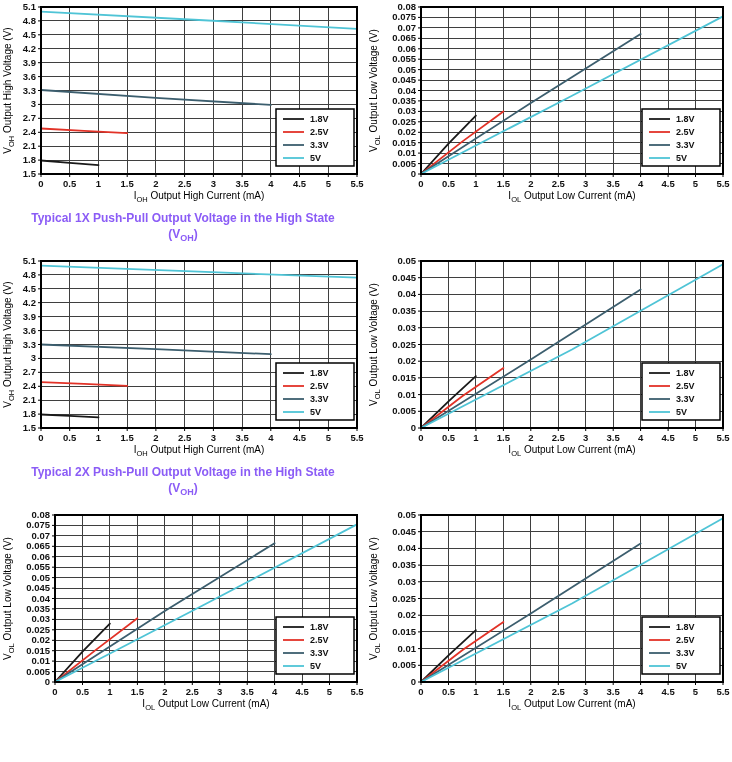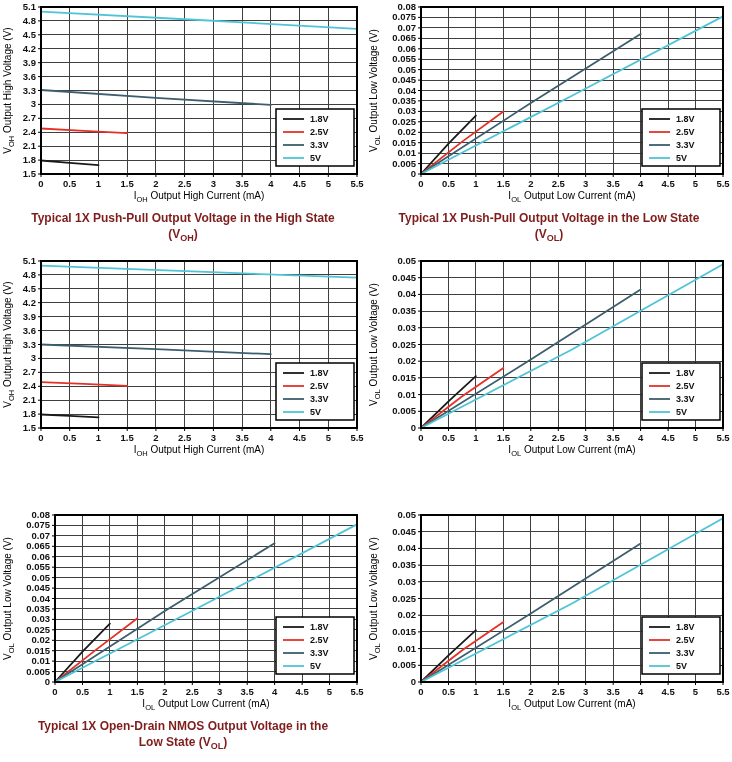--- a/index.html
+++ b/index.html
@@ -3,21 +3,21 @@
 <meta charset="utf-8">
 <style>
   html,body{margin:0;padding:0;background:#ffffff;}
   body{width:732px;font-family:"Liberation Sans","DejaVu Sans",sans-serif;color:#000;}
   .page-grid{display:grid;grid-template-columns:366px 366px;grid-template-rows:254px 254px 254px;width:732px;height:762px;}
   .fig{margin:0;padding:0;width:366px;height:254px;overflow:hidden;}
   .chart-box{width:366px;height:210px;}
   .chart-box svg{display:block;}
   .chart-title{
     font-size:12px;font-weight:bold;text-align:center;line-height:1.3;
-    padding:0 28px;margin-top:1px;color:#7f1d1d;
+    padding:0 28px;margin-top:1px;color:#8b5cf6;
   }
   .chart-title sub{font-size:9px;}
 </style>
 </head>
 <body>
 
 <div class="page-grid">
 
   <figure class="fig">
     <div class="chart-box">
@@ -219,21 +219,20 @@
           <line x1="52" y1="27.9" x2="55" y2="27.9" stroke="#000" stroke-width="1"></line>
           <text x="50" y="30.9" font-size="9.5" font-weight="bold" text-anchor="end" fill="#111111">0.07</text>
           <line x1="52" y1="17.4" x2="55" y2="17.4" stroke="#000" stroke-width="1"></line>
           <text x="50" y="20.4" font-size="9.5" font-weight="bold" text-anchor="end" fill="#111111">0.075</text>
           <line x1="52" y1="7.0" x2="55" y2="7.0" stroke="#000" stroke-width="1"></line>
           <text x="50" y="10" font-size="9.5" font-weight="bold" text-anchor="end" fill="#111111">0.08</text>
           <text x="206" y="199" font-size="10" text-anchor="middle" fill="#000"><tspan>I</tspan><tspan font-size="7.5" dy="2.5">OL</tspan><tspan dy="-2.5">​</tspan><tspan> Output Low Current (mA)</tspan></text>
           <text x="11" y="90.5" font-size="10" text-anchor="middle" fill="#000" transform="rotate(-90 11 90.5)"><tspan>V</tspan><tspan font-size="7.5" dy="2.5">OL</tspan><tspan dy="-2.5">​</tspan><tspan> Output Low Voltage (V)</tspan></text>
         </svg>
       </div>
-    <figcaption class="chart-title">Typical 1X Push-Pull Output Voltage in the Low State (V<sub>OL</sub>)</figcaption>
   </figure>
 
   <figure class="fig">
     <div class="chart-box">
         <svg xmlns="http://www.w3.org/2000/svg" width="366" height="210" viewBox="0 0 366 210" font-family="Liberation Sans, DejaVu Sans, sans-serif">
           <line x1="41.0" y1="7" x2="41.0" y2="174" stroke="#3f3f3f" stroke-width="1" shape-rendering="crispEdges"></line>
           <line x1="69.7" y1="7" x2="69.7" y2="174" stroke="#3f3f3f" stroke-width="1" shape-rendering="crispEdges"></line>
           <line x1="98.5" y1="7" x2="98.5" y2="174" stroke="#3f3f3f" stroke-width="1" shape-rendering="crispEdges"></line>
           <line x1="127.2" y1="7" x2="127.2" y2="174" stroke="#3f3f3f" stroke-width="1" shape-rendering="crispEdges"></line>
           <line x1="155.9" y1="7" x2="155.9" y2="174" stroke="#3f3f3f" stroke-width="1" shape-rendering="crispEdges"></line>
@@ -318,20 +317,21 @@
           <line x1="38" y1="34.8" x2="41" y2="34.8" stroke="#000" stroke-width="1"></line>
           <text x="36" y="37.8" font-size="9.5" font-weight="bold" text-anchor="end" fill="#111111">4.5</text>
           <line x1="38" y1="20.9" x2="41" y2="20.9" stroke="#000" stroke-width="1"></line>
           <text x="36" y="23.9" font-size="9.5" font-weight="bold" text-anchor="end" fill="#111111">4.8</text>
           <line x1="38" y1="7.0" x2="41" y2="7.0" stroke="#000" stroke-width="1"></line>
           <text x="36" y="10" font-size="9.5" font-weight="bold" text-anchor="end" fill="#111111">5.1</text>
           <text x="199" y="199" font-size="10" text-anchor="middle" fill="#000"><tspan>I</tspan><tspan font-size="7.5" dy="2.5">OH</tspan><tspan dy="-2.5">​</tspan><tspan> Output High Current (mA)</tspan></text>
           <text x="11" y="90.5" font-size="10" text-anchor="middle" fill="#000" transform="rotate(-90 11 90.5)"><tspan>V</tspan><tspan font-size="7.5" dy="2.5">OH</tspan><tspan dy="-2.5">​</tspan><tspan> Output High Voltage (V)</tspan></text>
         </svg>
       </div>
+    <figcaption class="chart-title">Typical 2X Push-Pull Output Voltage in the High State (V<sub>OH</sub>)</figcaption>
   </figure>
 
   <figure class="fig">
     <div class="chart-box">
         <svg xmlns="http://www.w3.org/2000/svg" width="366" height="210" viewBox="0 0 366 210" font-family="Liberation Sans, DejaVu Sans, sans-serif">
           <line x1="55.0" y1="7" x2="55.0" y2="174" stroke="#3f3f3f" stroke-width="1" shape-rendering="crispEdges"></line>
           <line x1="82.5" y1="7" x2="82.5" y2="174" stroke="#3f3f3f" stroke-width="1" shape-rendering="crispEdges"></line>
           <line x1="109.9" y1="7" x2="109.9" y2="174" stroke="#3f3f3f" stroke-width="1" shape-rendering="crispEdges"></line>
           <line x1="137.4" y1="7" x2="137.4" y2="174" stroke="#3f3f3f" stroke-width="1" shape-rendering="crispEdges"></line>
           <line x1="164.8" y1="7" x2="164.8" y2="174" stroke="#3f3f3f" stroke-width="1" shape-rendering="crispEdges"></line>
@@ -520,21 +520,20 @@
           <line x1="52" y1="27.9" x2="55" y2="27.9" stroke="#000" stroke-width="1"></line>
           <text x="50" y="30.9" font-size="9.5" font-weight="bold" text-anchor="end" fill="#111111">0.07</text>
           <line x1="52" y1="17.4" x2="55" y2="17.4" stroke="#000" stroke-width="1"></line>
           <text x="50" y="20.4" font-size="9.5" font-weight="bold" text-anchor="end" fill="#111111">0.075</text>
           <line x1="52" y1="7.0" x2="55" y2="7.0" stroke="#000" stroke-width="1"></line>
           <text x="50" y="10" font-size="9.5" font-weight="bold" text-anchor="end" fill="#111111">0.08</text>
           <text x="206" y="199" font-size="10" text-anchor="middle" fill="#000"><tspan>I</tspan><tspan font-size="7.5" dy="2.5">OL</tspan><tspan dy="-2.5">​</tspan><tspan> Output Low Current (mA)</tspan></text>
           <text x="11" y="90.5" font-size="10" text-anchor="middle" fill="#000" transform="rotate(-90 11 90.5)"><tspan>V</tspan><tspan font-size="7.5" dy="2.5">OL</tspan><tspan dy="-2.5">​</tspan><tspan> Output Low Voltage (V)</tspan></text>
         </svg>
       </div>
-    <figcaption class="chart-title">Typical 1X Open-Drain NMOS Output Voltage in the Low State (V<sub>OL</sub>)</figcaption>
   </figure>
 
   <figure class="fig">
     <div class="chart-box">
         <svg xmlns="http://www.w3.org/2000/svg" width="366" height="210" viewBox="0 0 366 210" font-family="Liberation Sans, DejaVu Sans, sans-serif">
           <line x1="55.0" y1="7" x2="55.0" y2="174" stroke="#3f3f3f" stroke-width="1" shape-rendering="crispEdges"></line>
           <line x1="82.5" y1="7" x2="82.5" y2="174" stroke="#3f3f3f" stroke-width="1" shape-rendering="crispEdges"></line>
           <line x1="109.9" y1="7" x2="109.9" y2="174" stroke="#3f3f3f" stroke-width="1" shape-rendering="crispEdges"></line>
           <line x1="137.4" y1="7" x2="137.4" y2="174" stroke="#3f3f3f" stroke-width="1" shape-rendering="crispEdges"></line>
           <line x1="164.8" y1="7" x2="164.8" y2="174" stroke="#3f3f3f" stroke-width="1" shape-rendering="crispEdges"></line>

